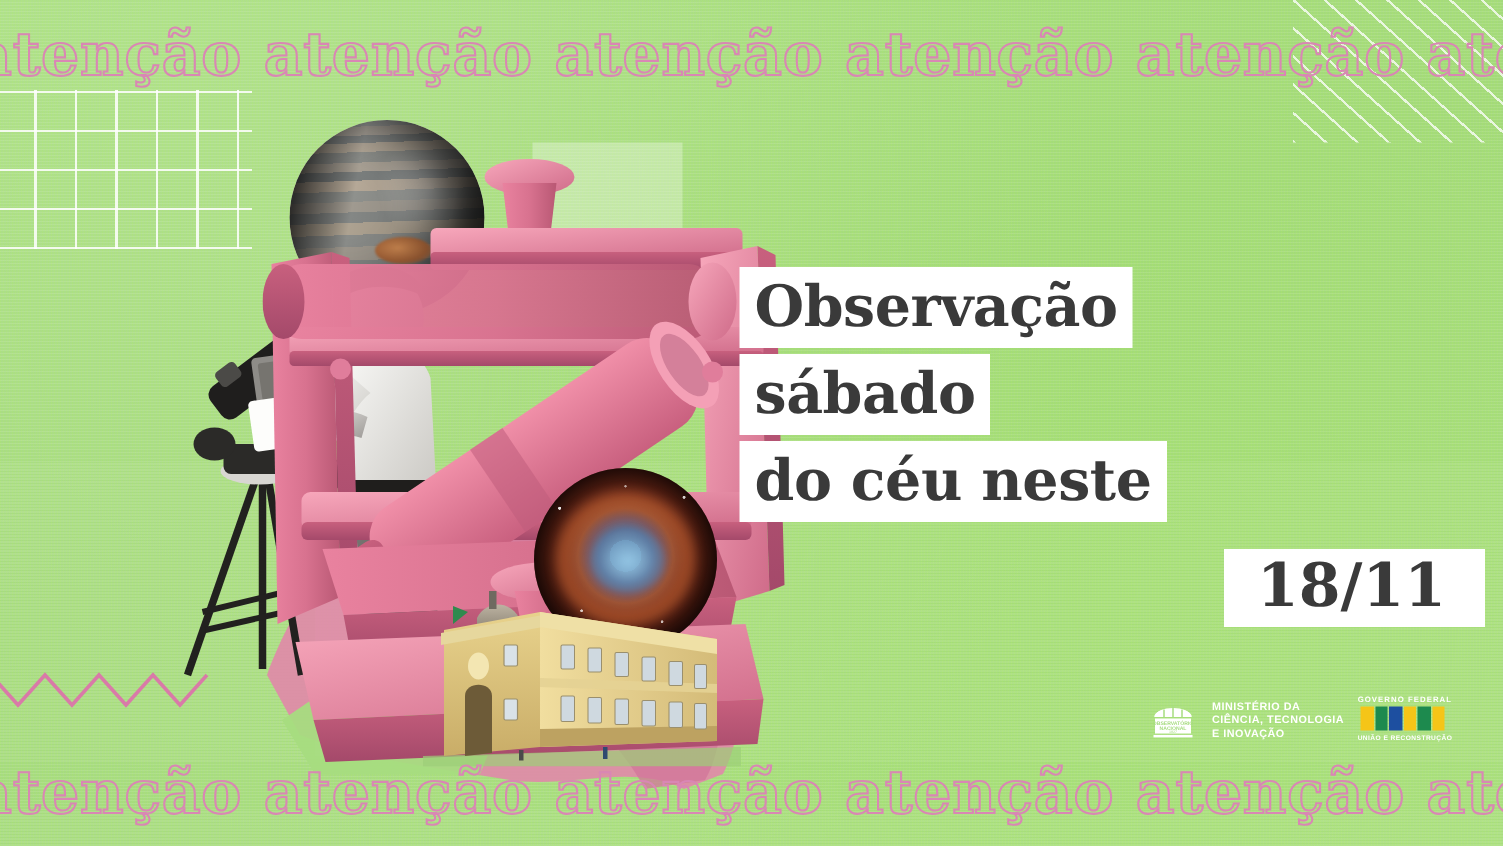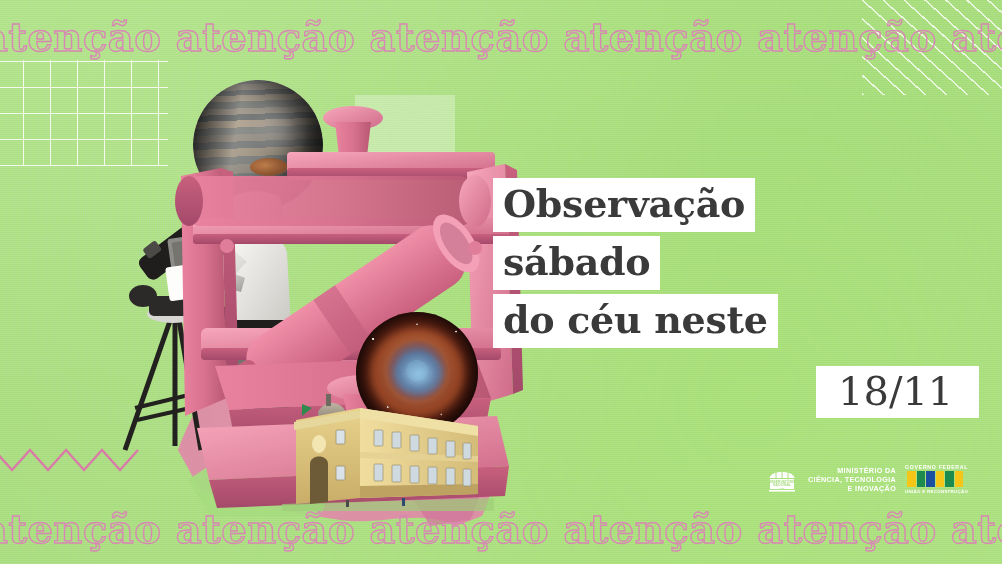--- a/index.html
+++ b/index.html
@@ -161,31 +161,31 @@
     display:block;
   }
   
   .date-badge {
     position:absolute; left:816px; top:366px; z-index:9;
     background:#ffffff;
     padding:3px 26px 5px 22px;
   }
   .date-badge span {
     font-family:"DejaVu Serif","Liberation Serif",serif;
-    font-weight:400; font-size:40px; line-height:44px;
+    font-weight:700; font-size:40px; line-height:44px;
     color:#3a3a3a; letter-spacing:0px;
   }
   
   .logos {
     position:absolute; left:765px; top:462px; z-index:9;
     display:flex; align-items:center; gap:9px;
   }
   .logo-on { width:34px; height:34px; }
   .mcti-text {
-    color:#ffffff; text-align:right;
+    color:#ffffff; text-align:left;
     font-size:7.2px; line-height:9px; font-weight:700;
     letter-spacing:.35px;
   }
   .mcti-text div { white-space:nowrap; }
   .gov-logo { width:60px; height:30px; position:relative; }
   .gov-top, .gov-bot {
     position:absolute; left:0; width:100%;
     color:#ffffff; font-size:5.2px; font-weight:700; letter-spacing:.7px; text-align:center;
     white-space:nowrap;
   }

